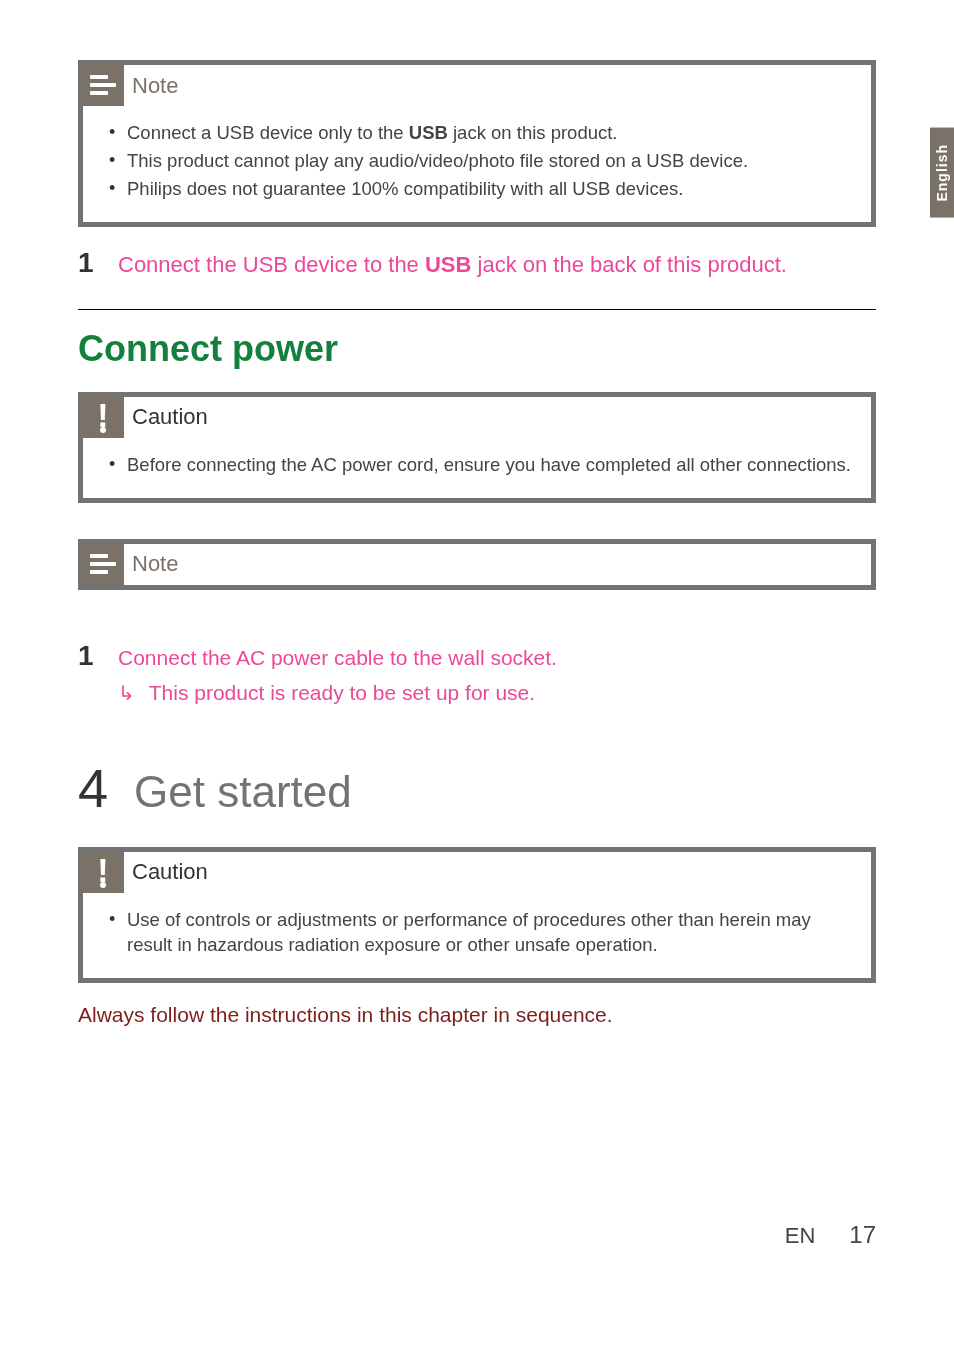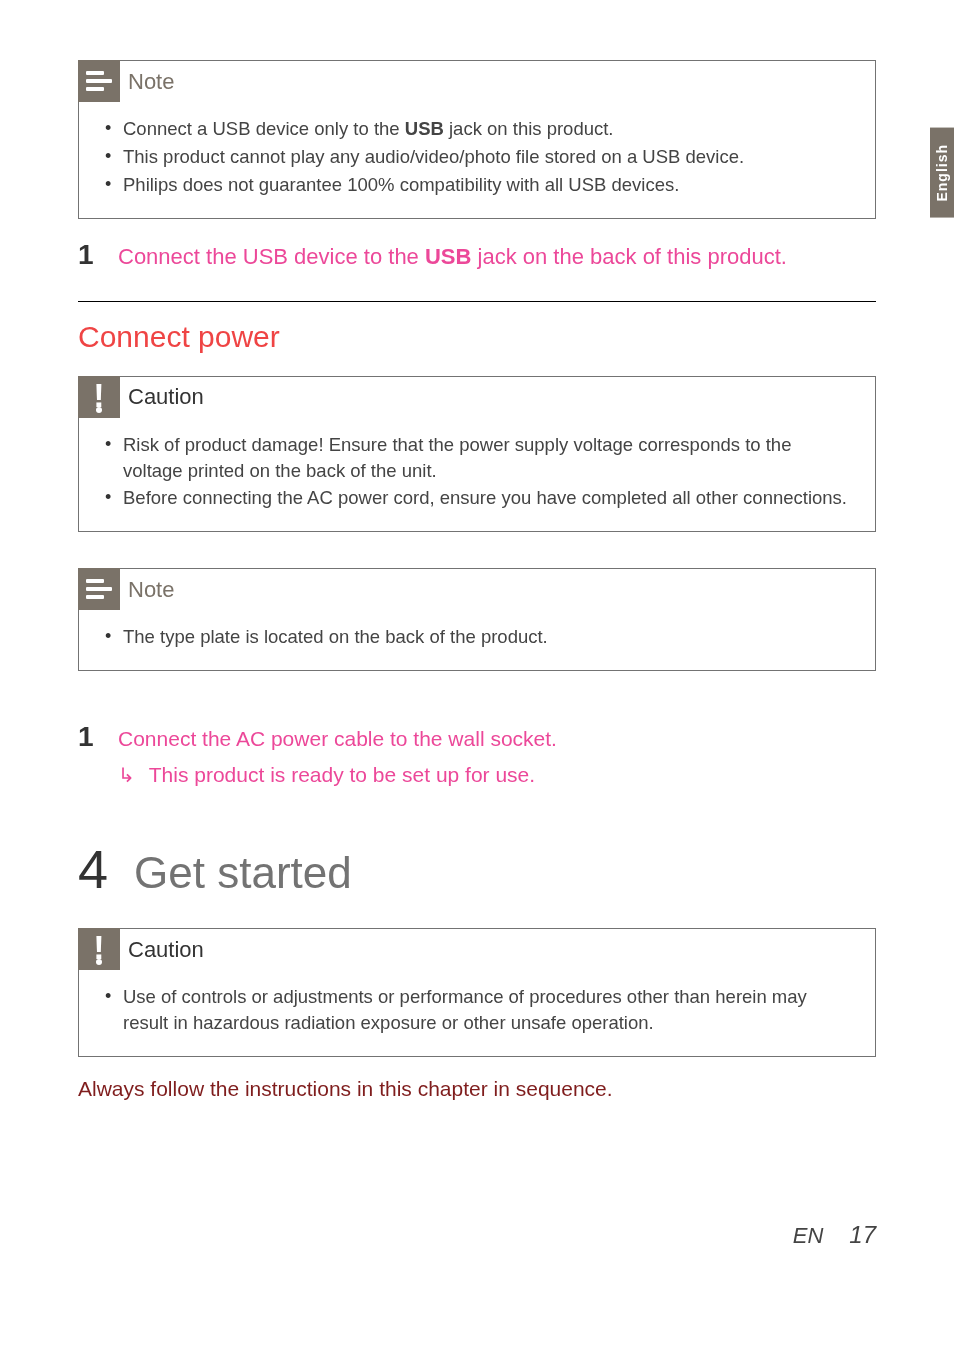--- a/index.html
+++ b/index.html
@@ -12,21 +12,21 @@
       background: #fff;
       width: 954px;
       height: 1345px;
       position: relative;
       color: #333;
     }
     .content {
       padding: 60px 78px 0 78px;
     }
     .callout-box {
-      border: 1px solid #737373;
+      border: 5px solid #737373;
       margin-bottom: 20px;
     }
     .callout-header {
       display: flex;
       align-items: center;
       padding: 0;
     }
     .icon-block {
       width: 42px;
       height: 42px;
@@ -131,23 +131,23 @@
       font-size: 20px;
       margin-right: 14px;
       flex-shrink: 0;
     }
     .hr {
       border: none;
       border-top: 1.5px solid #000;
       margin: 4px 0 18px 0;
     }
     .section-heading {
-      font-size: 30px;
-      color: #ef4444;
-      font-weight: normal;
+      font-size: 36px;
+      color: #15803d;
+      font-weight: bold;
       margin-bottom: 22px;
     }
     .chapter-heading {
       display: flex;
       align-items: baseline;
       margin-top: 48px;
       margin-bottom: 28px;
     }
     .chapter-num {
       font-size: 54px;
@@ -177,22 +177,21 @@
       font-size: 14px;
       font-weight: bold;
       letter-spacing: 1px;
     }
     .footer {
       position: absolute;
       bottom: 96px;
       right: 78px;
       display: flex;
       align-items: baseline;
-      gap: 26px;
-      font-style: italic;
+      gap: 34px;
     }
     .footer-lang {
       font-size: 22px;
       color: #444;
     }
     .footer-page {
       font-size: 24px;
       color: #444;
     }
     .mb-sm { margin-bottom: 24px; }
@@ -238,44 +237,38 @@
   <div class="callout-box">
     <div class="callout-header">
       <div class="icon-block" style="position:relative;">
         <span class="caution-icon">!</span>
         <span class="caution-dot"></span>
       </div>
       <span class="callout-title" style="color:#333;">Caution</span>
     </div>
     <div class="callout-body">
       <ul class="bullet-list">
-        <li><span>Risk of product damage! Ensure that the power supply voltage corresponds to the voltage printed on the back of the unit.</span></li>
         <li><span>Before connecting the AC power cord, ensure you have completed all other connections.</span></li>
       </ul>
     </div>
   </div>
 
   <div style="height:16px;"></div>
 
   <div class="callout-box">
     <div class="callout-header">
       <div class="icon-block">
         <div class="note-icon">
           <span class="l1"></span>
             <span class="l2"></span>
             <span class="l3"></span>
         </div>
       </div>
       <span class="callout-title">Note</span>
     </div>
-    <div class="callout-body">
-      <ul class="bullet-list">
-        <li><span>The type plate is located on the back of the product.</span></li>
-      </ul>
-    </div>
   </div>
 
   <div style="height:20px;"></div>
 
   <div class="numbered-step mb-sm">
     <div class="step-num">1</div>
     <div class="step-text">
       <span>Connect the AC power cable to the wall socket.</span>
       <div class="sub-step">
         <span class="arrow-icon">↳</span>

